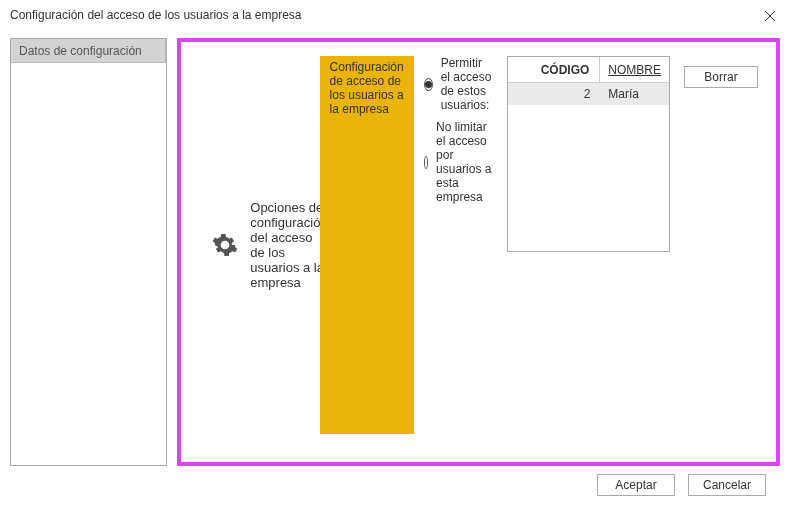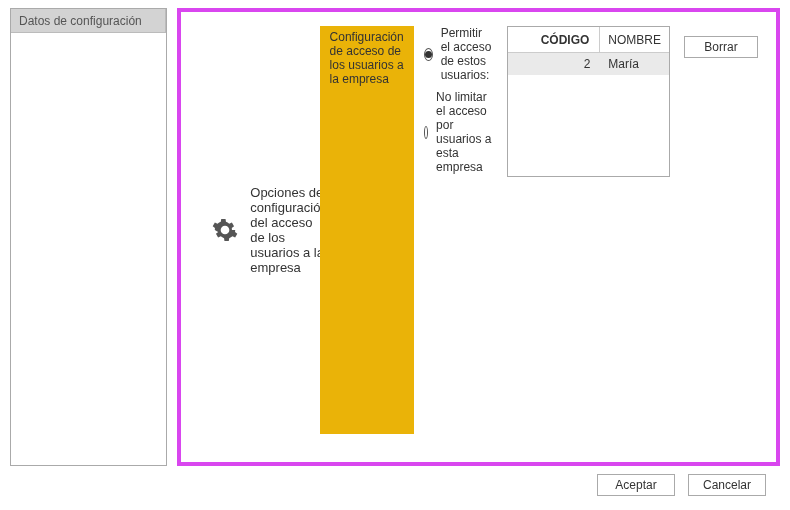--- a/index.html
+++ b/index.html
@@ -106,21 +106,21 @@
     cursor: default;
   }
   .radio-inner {
     width: 7px; height: 7px;
     border-radius: 50%;
     background: #333;
   }
   .table-wrap {
     border: 1px solid #aaa;
     margin-left: 14px;
-    height: 151px;
+    height: 196px;
     display: flex;
     flex-direction: column;
   }
   .thead {
     display: flex;
     height: 26px;
     border-bottom: 1px solid #ccc;
     background: #fff;
   }
   .th {
@@ -136,21 +136,21 @@
     justify-content: flex-end;
     padding-right: 10px;
     position: relative;
   }
   .th.codigo::before {
     content: "";
     position: absolute;
     left: 0; top: 4px; bottom: 4px;
     width: 12px;
   }
-  .th.nombre { flex: 1; }
+  .th.nombre { flex: 1; text-decoration: underline; }
   .tbody { flex: 1; overflow: hidden; }
   .tr {
     display: flex;
     height: 22px;
     align-items: center;
     background: #eaeaea;
   }
   .td {
     font-size: 12px;
     padding: 0 8px;
@@ -187,20 +187,29 @@
     gap: 13px;
     padding: 0 24px 10px 0;
   }
   .footer .btn { min-width: 78px; }
 </style>
 </head>
 <body>
 
 <div class="window">
 
+  <div class="titlebar">
+    <span class="title">Configuración del acceso de los usuarios a la empresa</span>
+    <div class="close">
+      <svg viewBox="0 0 10 10">
+        <line x1="0" y1="0" x2="10" y2="10" stroke="#333" stroke-width="1"></line>
+        <line x1="10" y1="0" x2="0" y2="10" stroke="#333" stroke-width="1"></line>
+      </svg>
+    </div>
+  </div>
 
   <div class="body">
 
     <div class="left-panel">
       <div class="left-tab">
         <span>Datos de configuración</span>
       </div>
     </div>
 
     <div class="right-panel">

